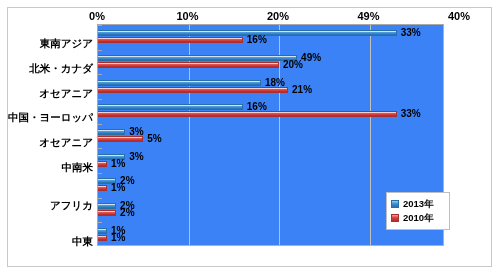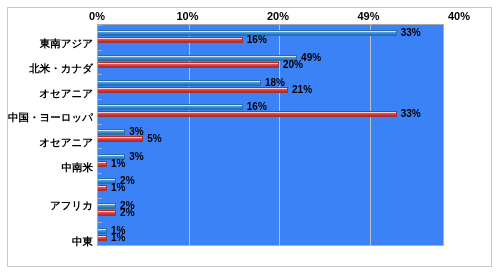--- a/index.html
+++ b/index.html
@@ -229,14 +229,24 @@
       <div class="bar-value" style="left: 22.1px; top: 176px;">2%</div>
       <div class="bar red" style="top: 185px; width: 18.1px;"></div>
       <div class="bar-value" style="left: 22.1px; top: 183px;">2%</div>
       <div class="tickmark" style="top: 197px;"></div>
       <div class="bar blue" style="top: 202.667px; width: 9.05px;"></div>
       <div class="bar-value" style="left: 13.05px; top: 200.667px;">1%</div>
       <div class="bar red" style="top: 209.667px; width: 9.05px;"></div>
       <div class="bar-value" style="left: 13.05px; top: 207.667px;">1%</div>
     </div>
 
+  <div id="legend">
+    <div class="legend-row">
+      <span class="legend-swatch blue"></span>
+      <span class="legend-label">2013年</span>
+    </div>
+    <div class="legend-row">
+      <span class="legend-swatch red"></span>
+      <span class="legend-label">2010年</span>
+    </div>
+  </div>
 
 </div>
 
 </body></html>

